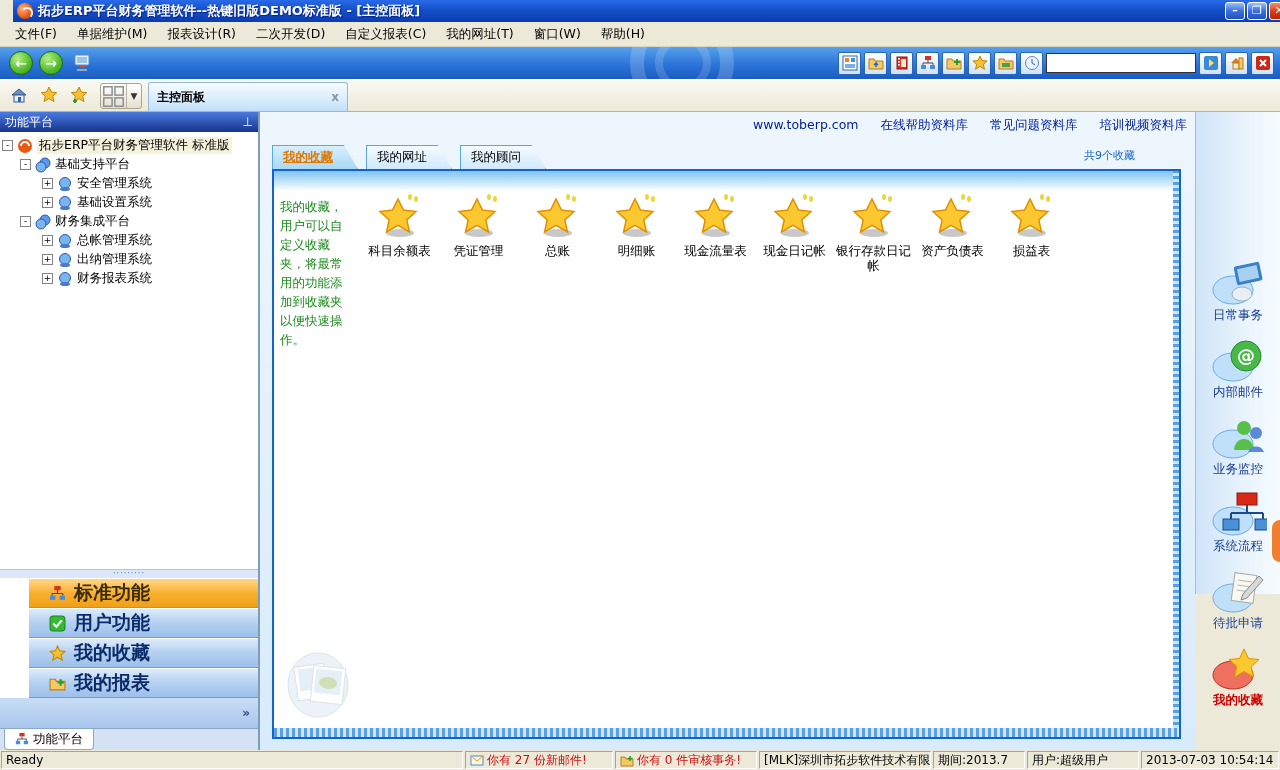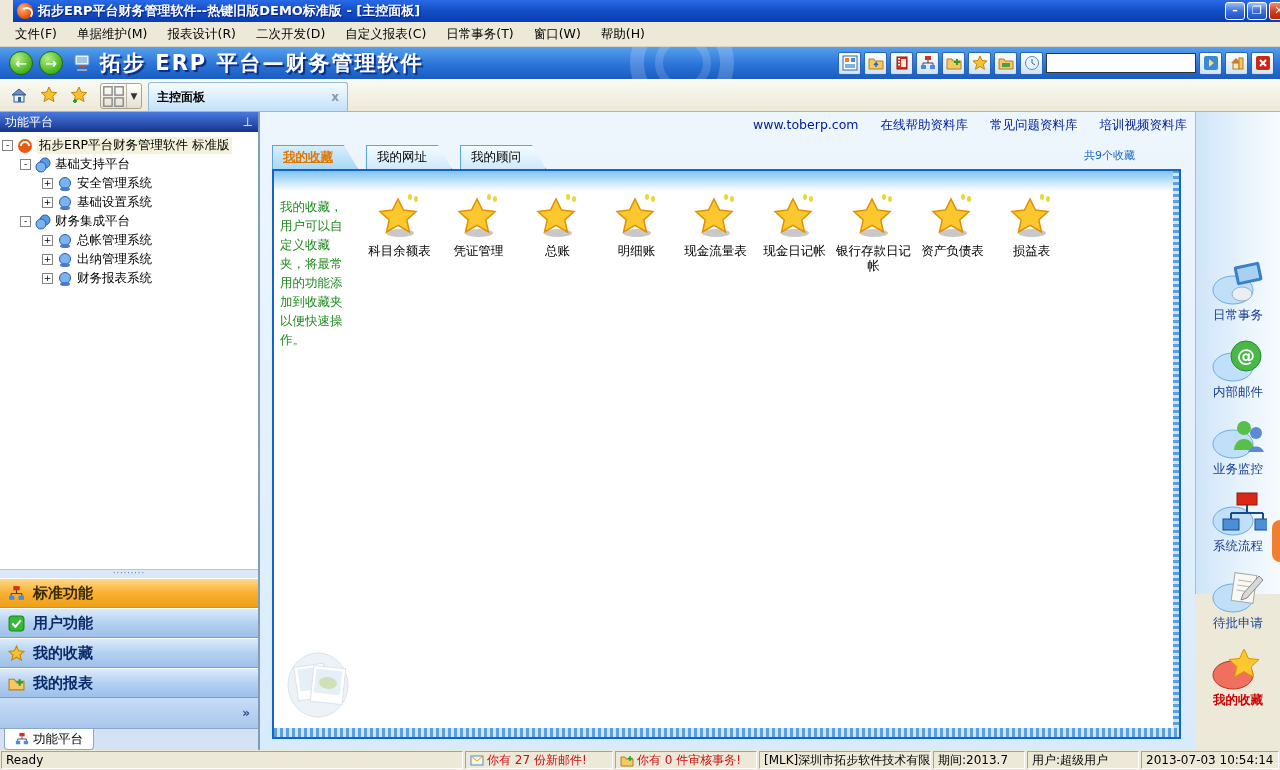--- a/index.html
+++ b/index.html
@@ -49,22 +49,22 @@
   .leftpanel { position:absolute; left:0; top:112px; width:260px; height:638px; background:#fff; border-right:2px solid #7f9db9; display:flex; flex-direction:column; }
   .lp-header { height:20px; background:linear-gradient(#4a7ae0,#16348c); color:#fff; display:flex; align-items:center; padding:0 5px; font-size:12px; }
   .lp-header .pin { margin-left:auto; font-size:12px; color:#fff; }
   .tree { flex:1; padding:4px 2px; overflow:hidden; }
   .trow { display:flex; align-items:center; height:19px; white-space:nowrap; font-size:12.5px; }
   .trow .exp { width:11px; height:11px; border:1px solid #848284; background:#fff; font-size:9px; line-height:9px; text-align:center; color:#000; margin-right:4px; flex:0 0 auto; }
   .trow .ticon { width:16px; height:16px; margin-right:4px; flex:0 0 auto;}
   .trow.root > .lbl { background:#f4f2da; padding:0 2px; }
   .ind1 { padding-left:18px; } .ind2 { padding-left:40px; }
   .splitter { height:9px; background:#dce8f8; text-align:center; color:#4a80c8; font-size:8px; line-height:8px; letter-spacing:1px; border-top:1px solid #b0c8e8;}
-  .navbtn { height:30px; border-top:1px solid #fff; border-bottom:1px solid #7a9cc8; display:flex; align-items:center; padding:0 8px; gap:8px;
-    background:linear-gradient(#dcebfb,#b4d0f0 50%,#9cc0ea); font-weight:bold; font-size:15px; color:#0a2a6a; }
+  .navbtn { height:30px; border-top:1px solid #fff; border-bottom:1px solid #7a9cc8; display:flex; align-items:center; padding:0 20px; gap:8px;
+    background:linear-gradient(#dcebfb,#b4d0f0 50%,#9cc0ea); font-weight:bold; font-size:19px; color:#0a2a6a;margin-left:29px; }
   .navbtn.active { background:linear-gradient(#ffd88a,#f8b030 50%,#f0a018); color:#3a2a00; }
   .navbtn svg { width:17px; height:17px; }
   .chevrow { height:30px; background:linear-gradient(#c8ddf6,#a8c6ec); display:flex; align-items:center; justify-content:flex-end; padding:0 8px; color:#2a4a8a; font-weight:bold; }
   .lp-tabstrip { height:22px; background:#d4e2f4; border-top:1px solid #8aa8cc; display:flex; padding-left:4px; }
   .lp-tab { border:1px solid #8aa8cc; border-top:none; background:#fff; border-radius:0 0 4px 4px; display:flex; align-items:center; gap:4px; padding:0 10px; font-size:12.5px; }
   .lp-tab svg { width:14px; height:14px; }
 
   
   .mainarea { position:absolute; left:260px; top:112px; width:935px; height:638px; background:linear-gradient(#eef6fd,#d8ebfa); }
   .linksrow { position:absolute; right:8px; top:5px; display:flex; gap:22px; font-size:12.5px; color:#00219c; }
@@ -113,37 +113,36 @@
   <span class="winbtn">❐</span>
   <span class="winbtn close">✕</span>
 </div>
 
 <div class="menubar">
   <span class="mitem">文件(F)</span>
   <span class="mitem">单据维护(M)</span>
   <span class="mitem">报表设计(R)</span>
   <span class="mitem">二次开发(D)</span>
   <span class="mitem">自定义报表(C)</span>
-  <span class="mitem">日常事务(T)</span>
+  <span class="mitem">我的网址(T)</span>
   <span class="mitem">窗口(W)</span>
   <span class="mitem">帮助(H)</span>
 </div>
 
 <div class="banner">
   <div class="ring"></div>
   <div class="ring2"></div>
   <span class="navcirc">←</span>
   <span class="navcirc">→</span>
   <svg class="sysicon" viewBox="0 0 20 20">
     <rect x="3" y="2" width="14" height="10" rx="1" fill="#e8f2fc" stroke="#5a8ac0"></rect>
     <rect x="5" y="4" width="10" height="6" fill="#9cc4ec"></rect>
     <rect x="7" y="13" width="6" height="2" fill="#c84828"></rect>
     <rect x="5" y="16" width="10" height="2" fill="#8aa8c8"></rect>
   </svg>
-  <span class="bannertitle">拓步 ERP 平台—财务管理软件</span>
   <div class="bannerright">
     <span class="tbtn">
         <svg viewBox="0 0 16 16">
           <rect x="1" y="1" width="14" height="14" fill="#fff" stroke="#2a66b8"></rect>
           <rect x="3" y="3" width="4" height="4" fill="#f08030"></rect>
           <rect x="9" y="3" width="4" height="4" fill="#4a8ae0"></rect>
           <rect x="3" y="9" width="10" height="4" fill="#7ab0e8"></rect>
         </svg>
       </span>
     <span class="tbtn">

